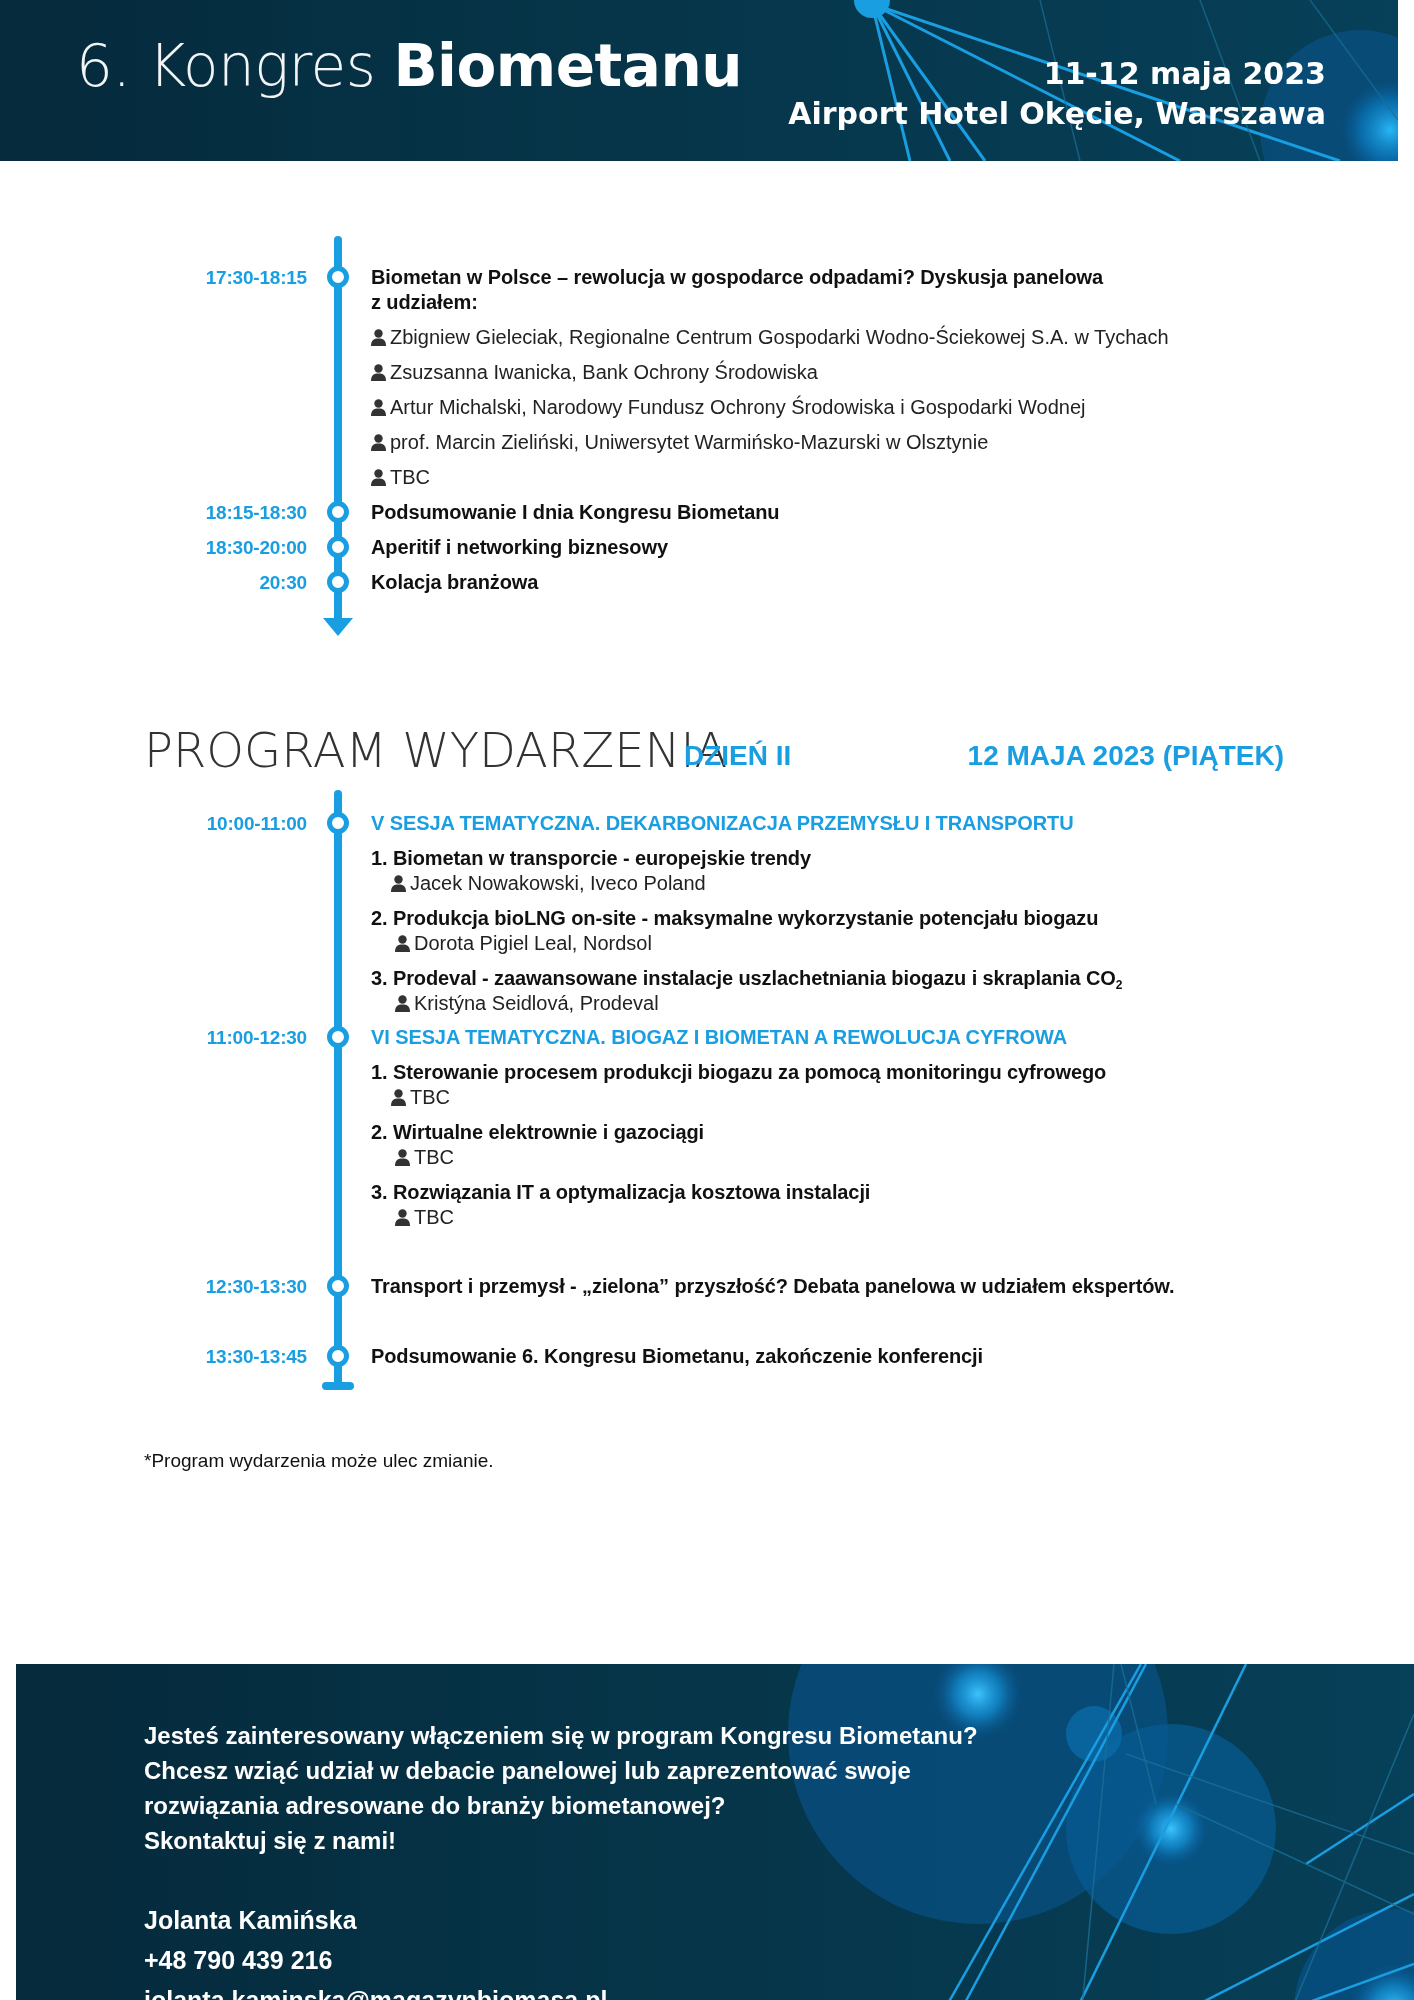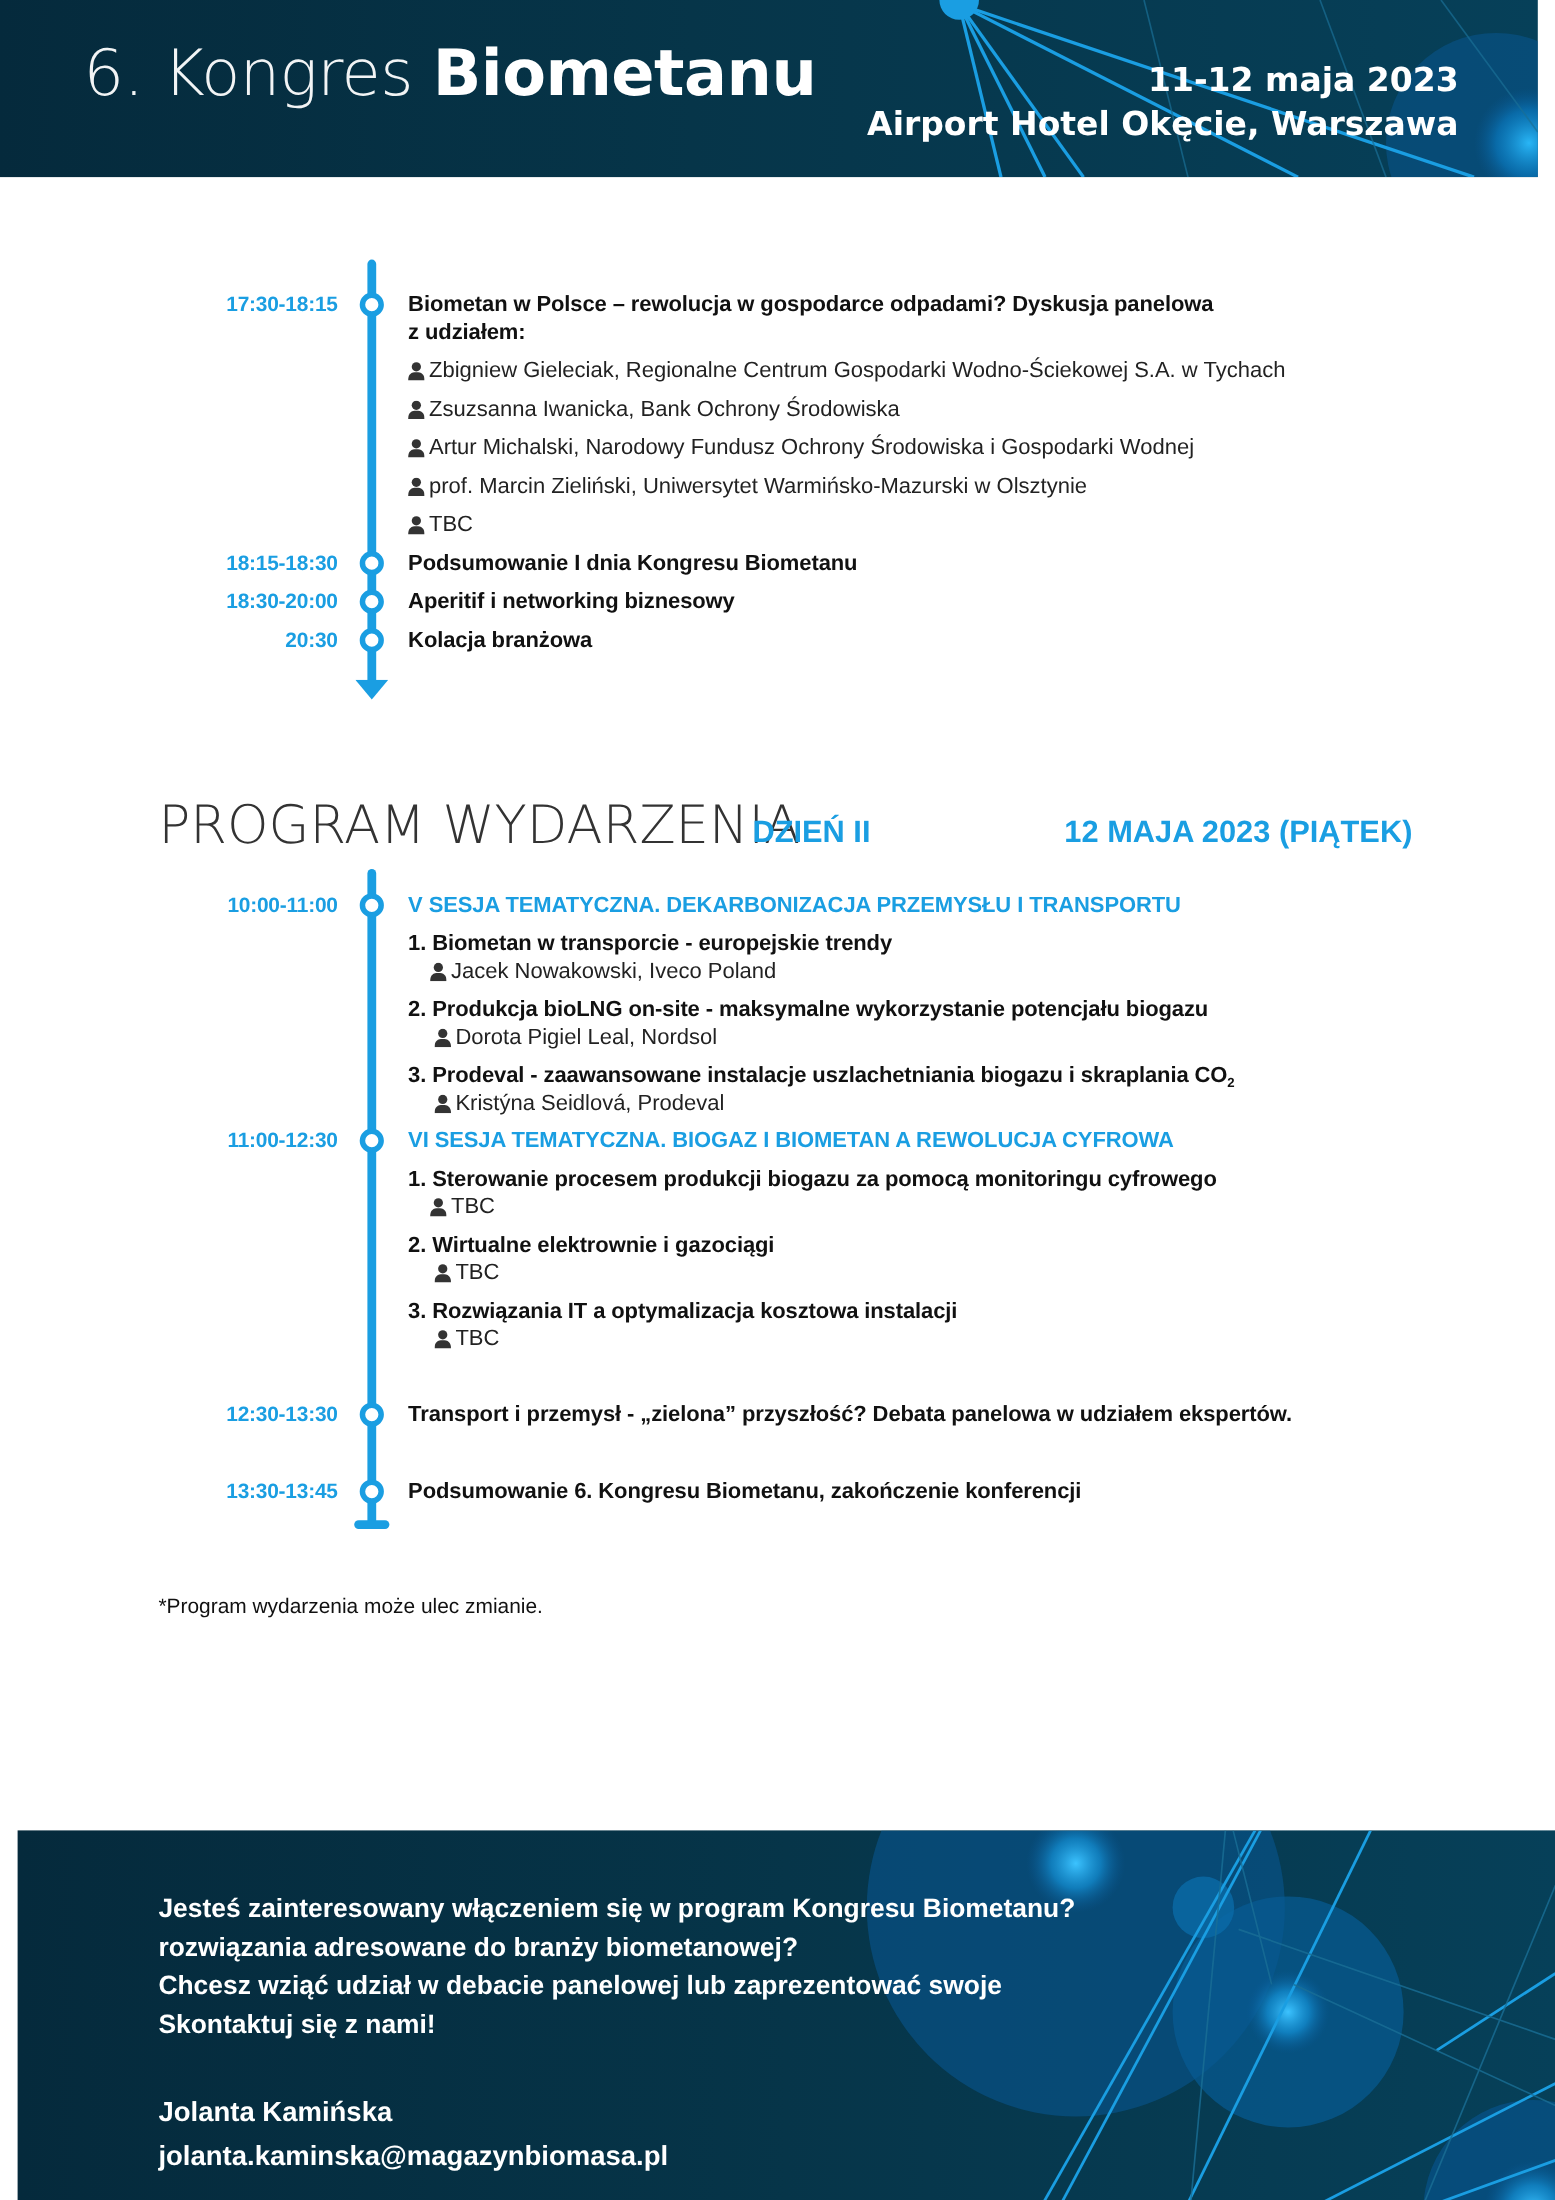--- a/index.html
+++ b/index.html
@@ -304,21 +304,22 @@
     <g stroke="#1a6f96" stroke-width="1.5" fill="none" opacity="0.8">
       <line x1="1098" y1="0" x2="1060" y2="408"></line>
       <line x1="1105" y1="0" x2="1140" y2="140"></line>
       <line x1="1110" y1="90" x2="1398" y2="190"></line>
       <line x1="1160" y1="140" x2="1398" y2="250"></line>
       <line x1="1398" y1="50" x2="1250" y2="408"></line>
     </g>
   </svg>
   <div class="cta">
     <div>Jesteś zainteresowany włączeniem się w program Kongresu Biometanu?</div>
+    <div>Chcesz wziąć udział w debacie panelowej lub zaprezentować swoje</div>
     <div>rozwiązania adresowane do branży biometanowej?</div>
-    <div>Chcesz wziąć udział w debacie panelowej lub zaprezentować swoje</div>
     <div>Skontaktuj się z nami!</div>
   </div>
   <div class="contact">
     <div>Jolanta Kamińska</div>
+    <div>+48 790 439 216</div>
     <div>jolanta.kaminska@magazynbiomasa.pl</div>
   </div>
 </div>
 
 </body></html>

